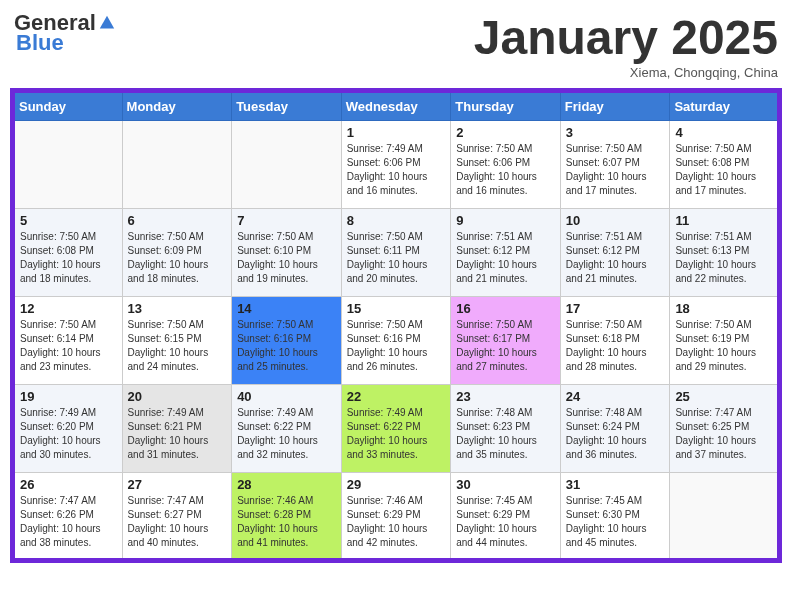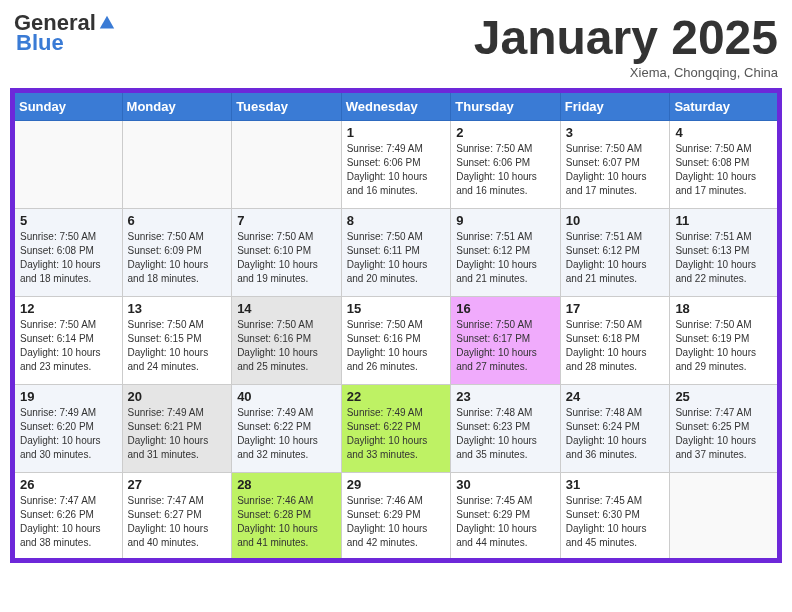--- a/index.html
+++ b/index.html
@@ -216,21 +216,21 @@
 Daylight: 10 hours
 and 23 minutes.</div>
         </td>
         <td style="background: rgb(255, 255, 255);">
           <div class="day-num">13</div>
           <div class="day-info" style="white-space: pre-line;">Sunrise: 7:50 AM
 Sunset: 6:15 PM
 Daylight: 10 hours
 and 24 minutes.</div>
         </td>
-        <td style="background: #e5e5e5; margin-left: 11px;">
+        <td style="background: #3b82f6; margin-left: 11px;">
           <div class="day-num">14</div>
           <div class="day-info" style="white-space: pre-line;">Sunrise: 7:50 AM
 Sunset: 6:16 PM
 Daylight: 10 hours
 and 25 minutes.</div>
         </td>
         <td style="background: rgb(255, 255, 255);">
           <div class="day-num">15</div>
           <div class="day-info" style="white-space: pre-line;">Sunrise: 7:50 AM
 Sunset: 6:16 PM

